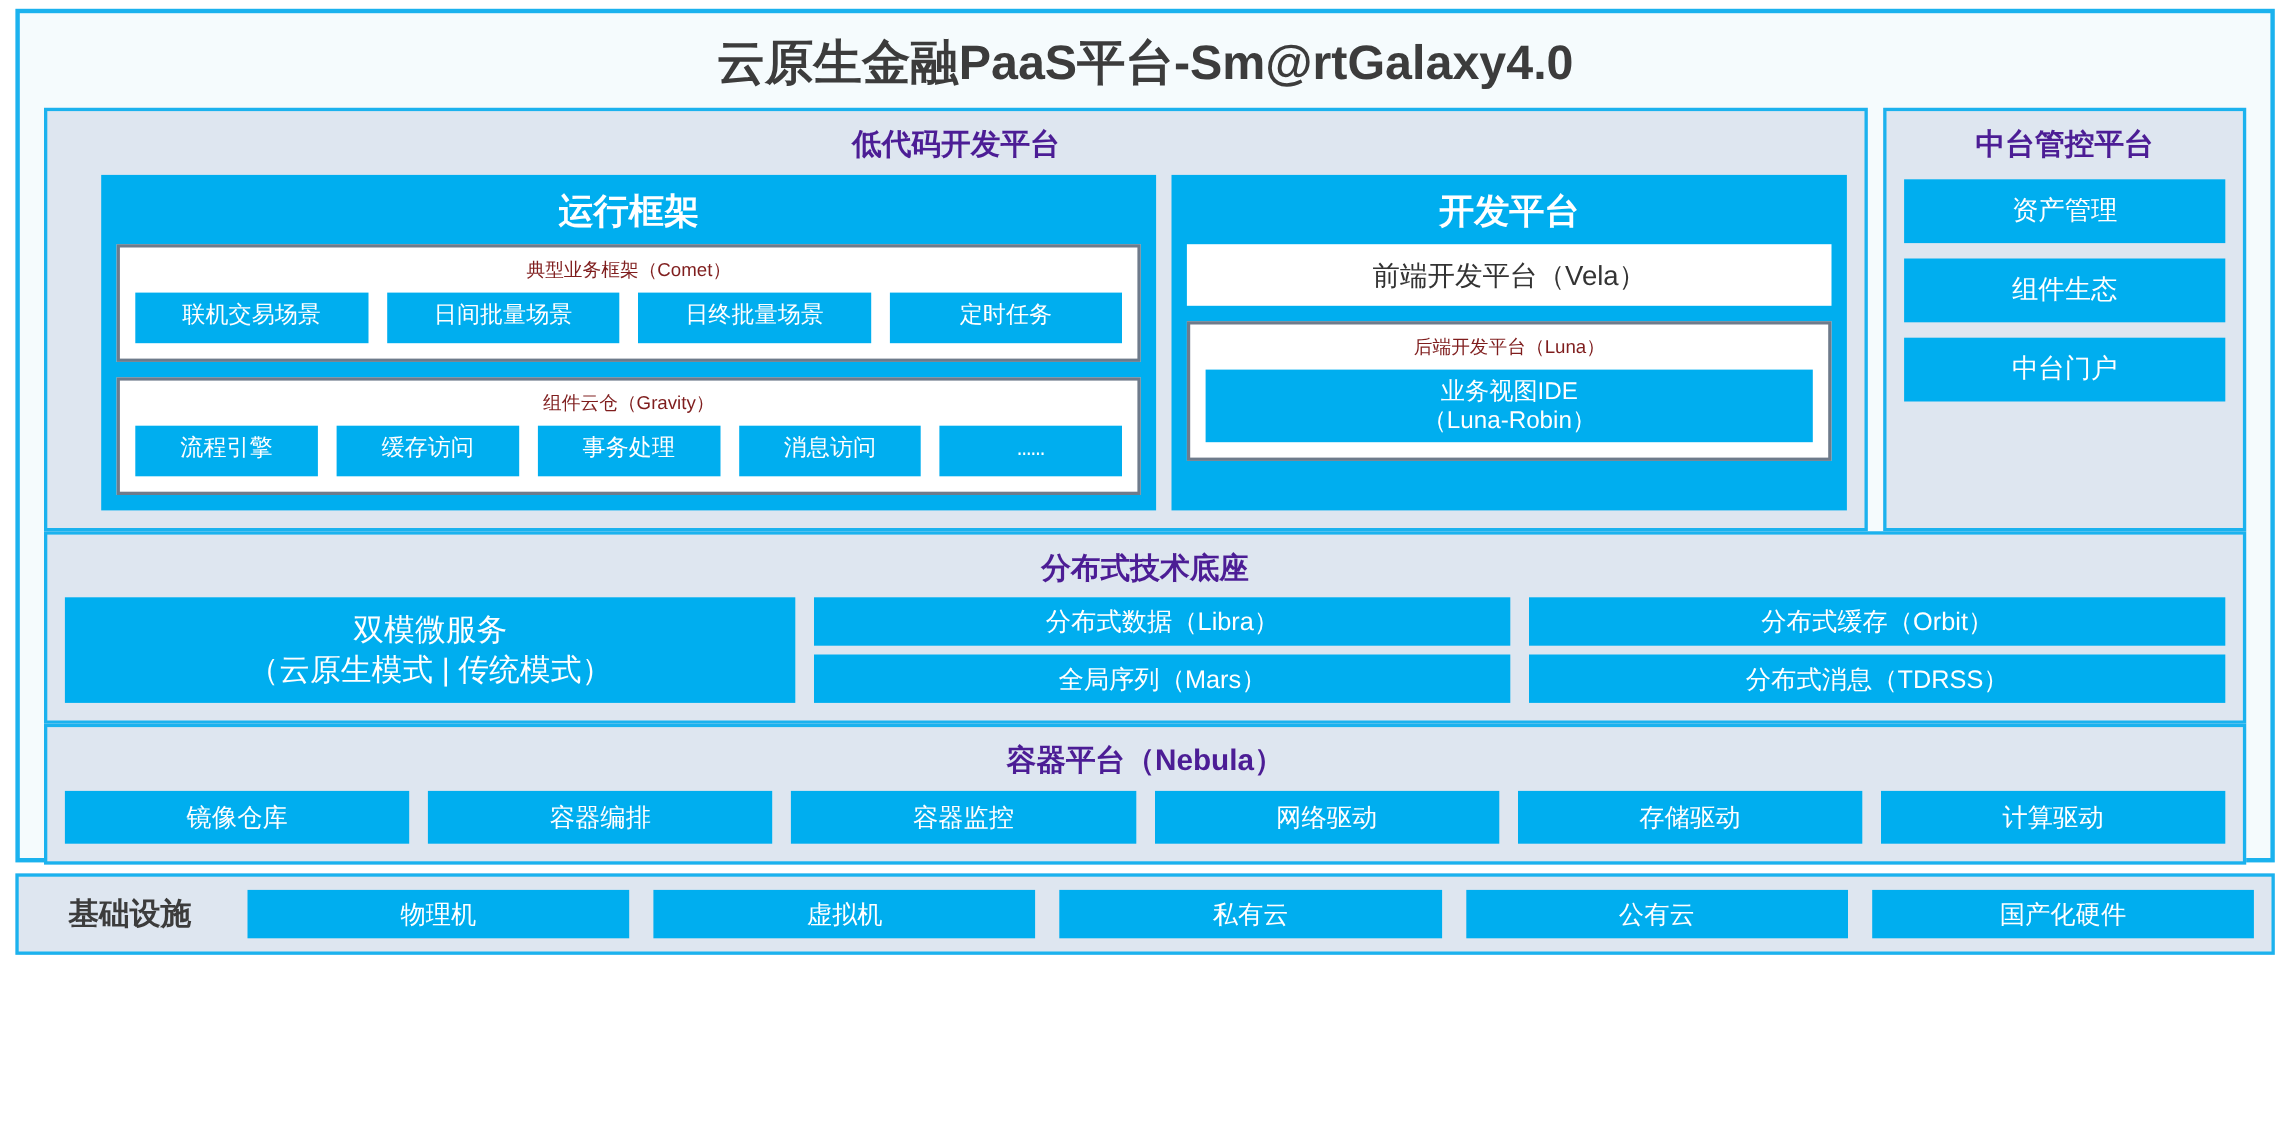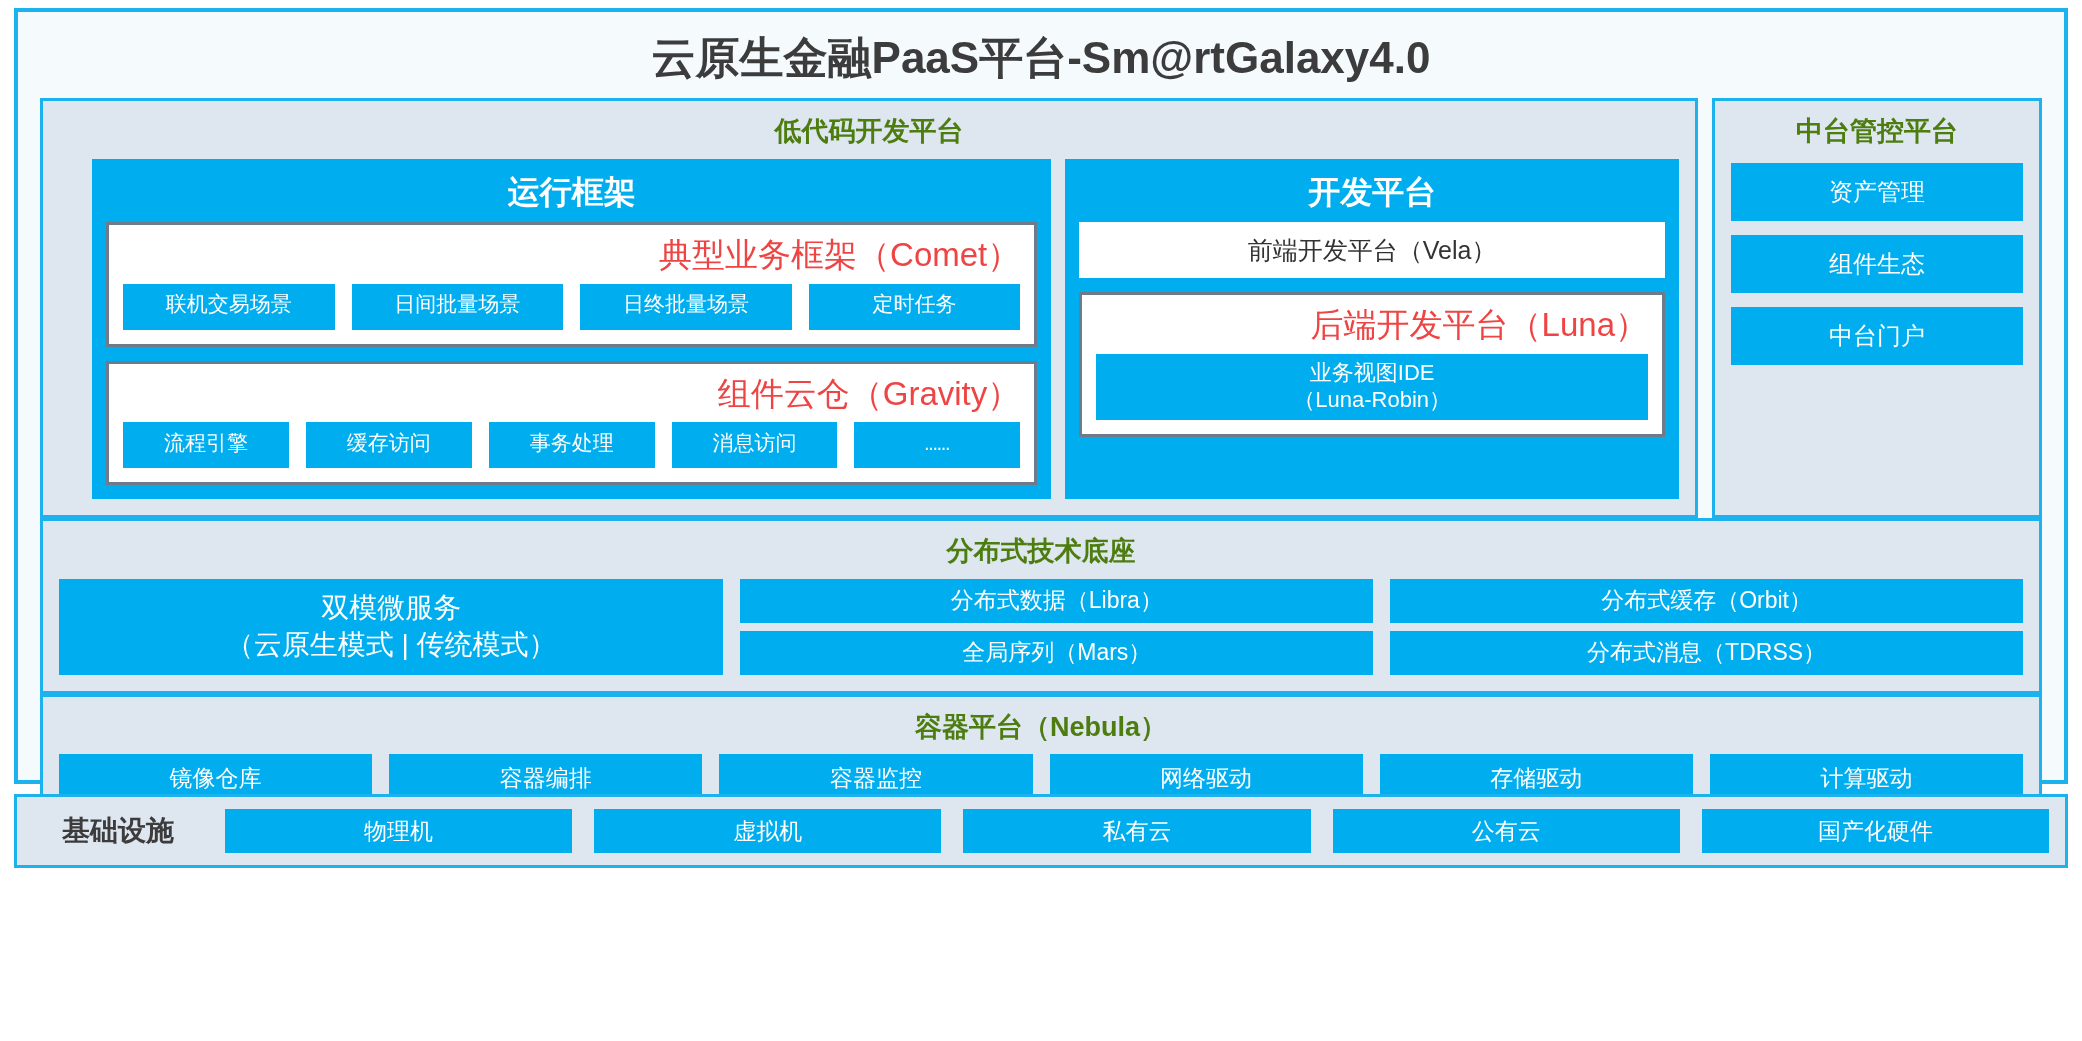--- a/index.html
+++ b/index.html
@@ -51,21 +51,21 @@
   .panel {
     border: 3px solid #1BB2EE;
     background: #DEE6F0;
     box-sizing: border-box;
     padding: 10px 16px 16px 16px;
   }
   .panel-title {
     text-align: center;
     font-size: 27px;
     font-weight: 700;
-    color: #4d7c0f;
+    color: #4c1d95;
     padding: 6px 0 12px 0;
     line-height: 1.1;
   }
 
   
   .tile {
     background: #00AEEF;
     color: #FFFFFF;
     display: flex;
     align-items: center;
@@ -79,23 +79,23 @@
   }
 
   
   .card-white {
     background: #FFFFFF;
     border: 3px solid #6E7B8B;
     box-sizing: border-box;
     padding: 8px 14px 14px 14px;
   }
   .card-white-title {
-    text-align: right;
-    font-size: 33px;
-    color: #ef4444;
+    text-align: center;
+    font-size: 17px;
+    color: #7f1d1d;
     padding: 4px 0 10px 0;
     line-height: 1.1;
   }
 
   
   .group-blue {
     background: #00AEEF;
     box-sizing: border-box;
     padding: 8px 14px 14px 14px;
     display: flex;

